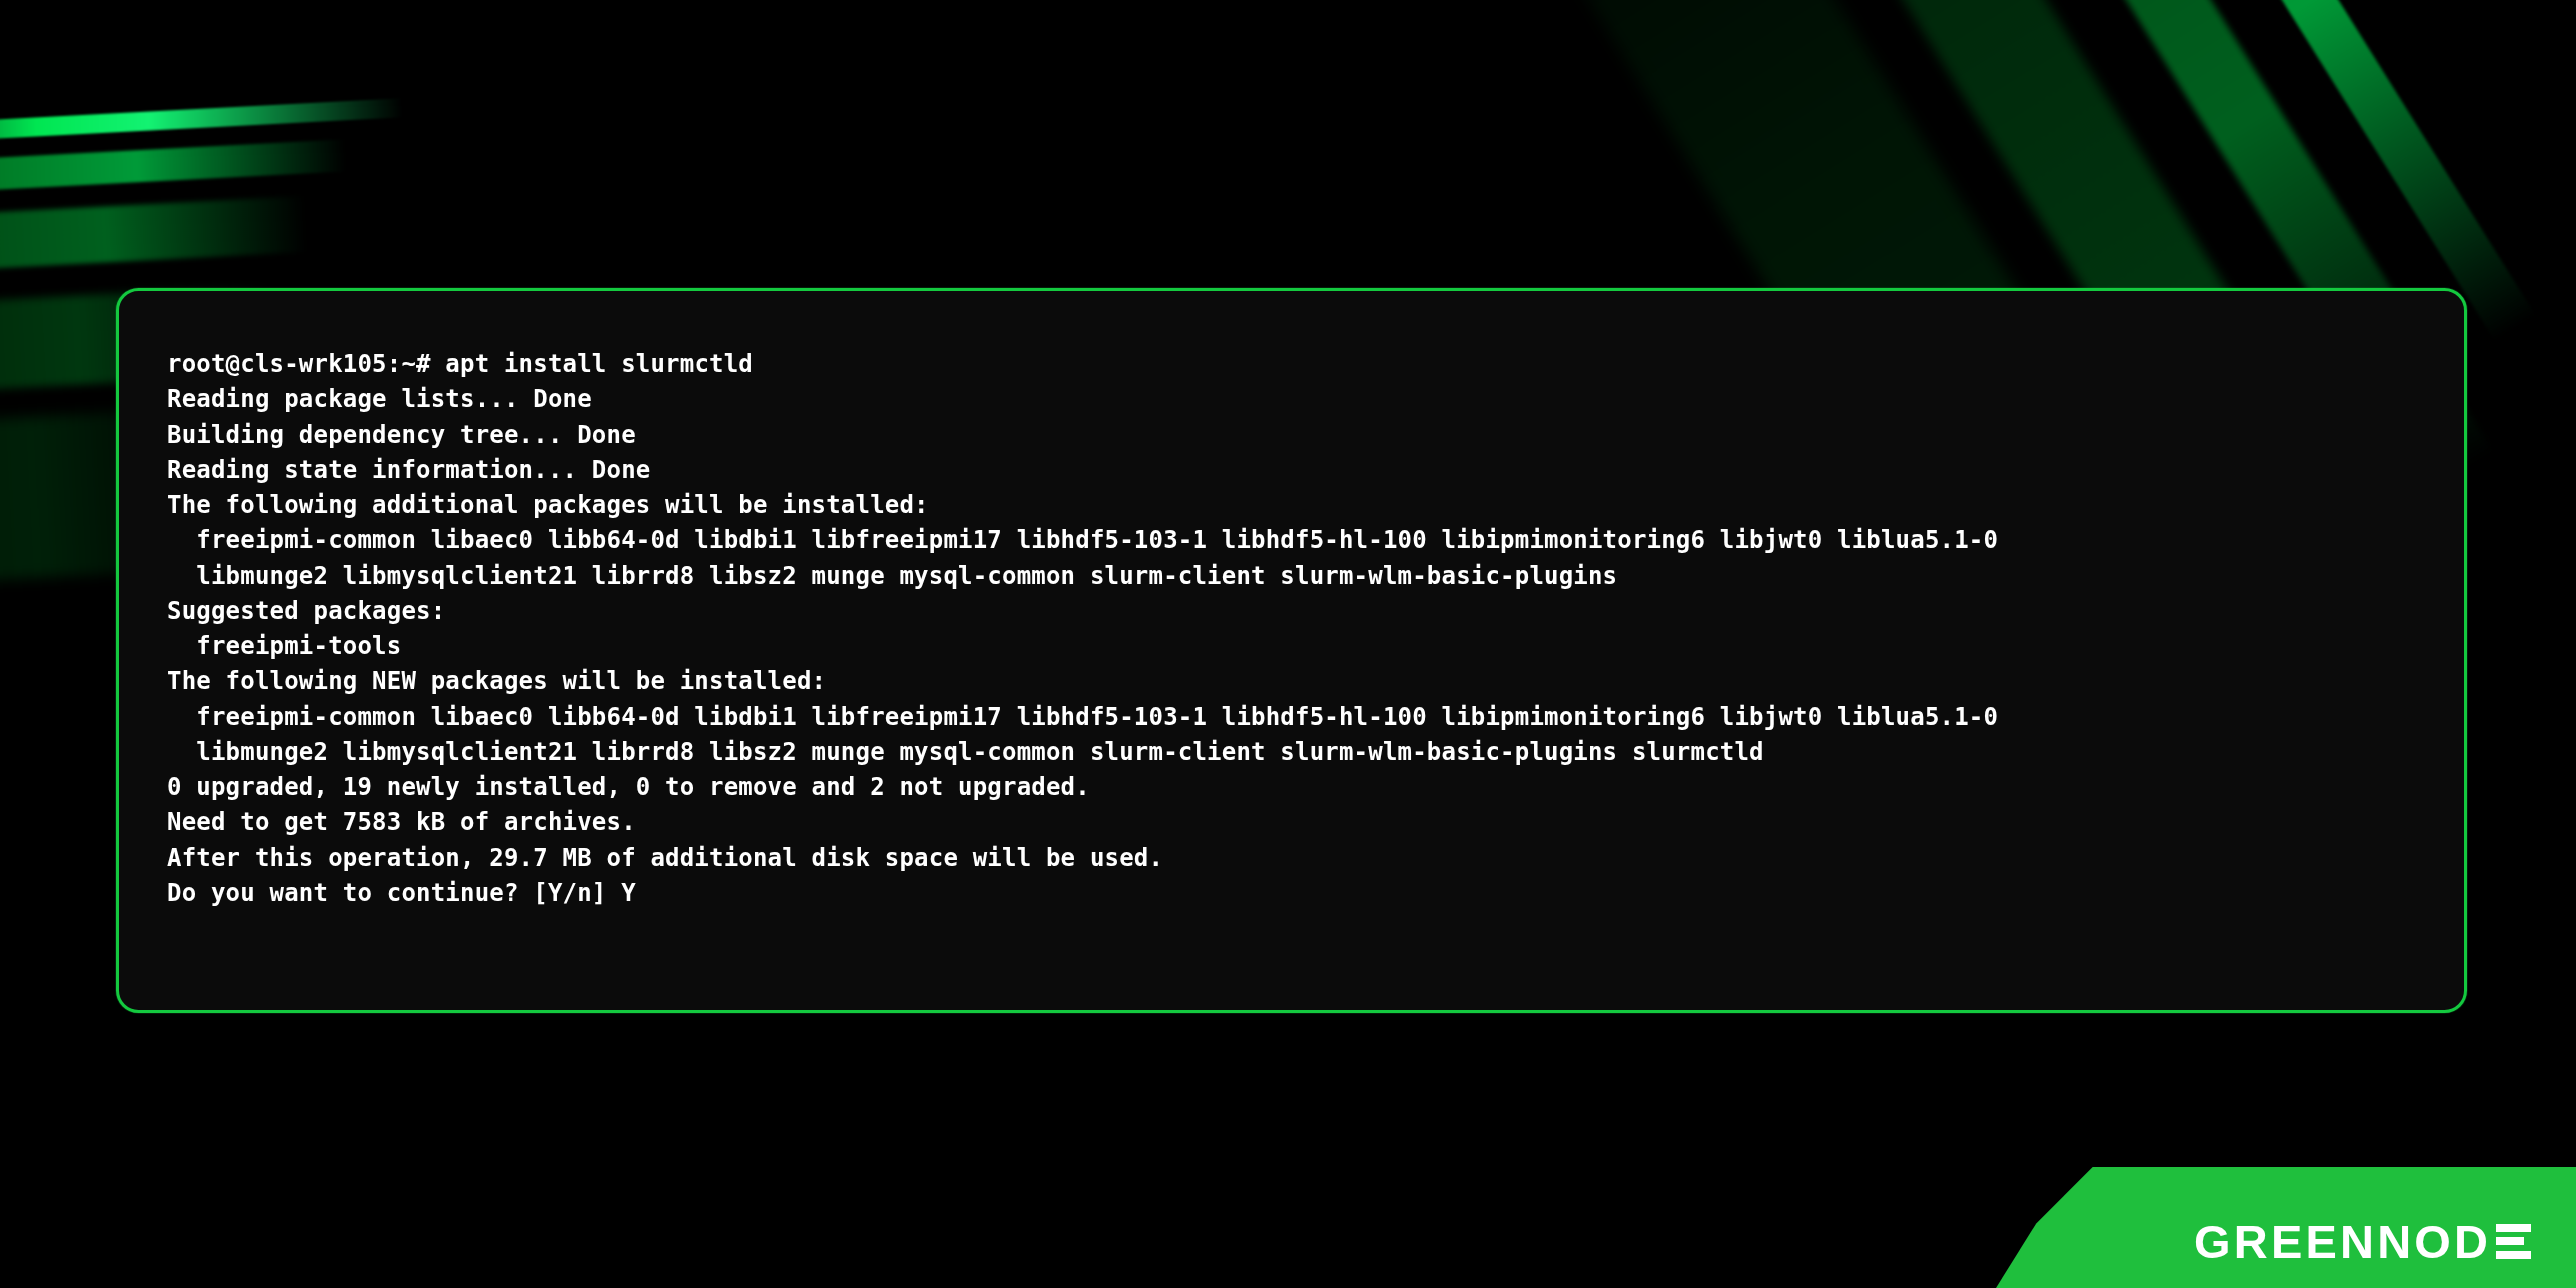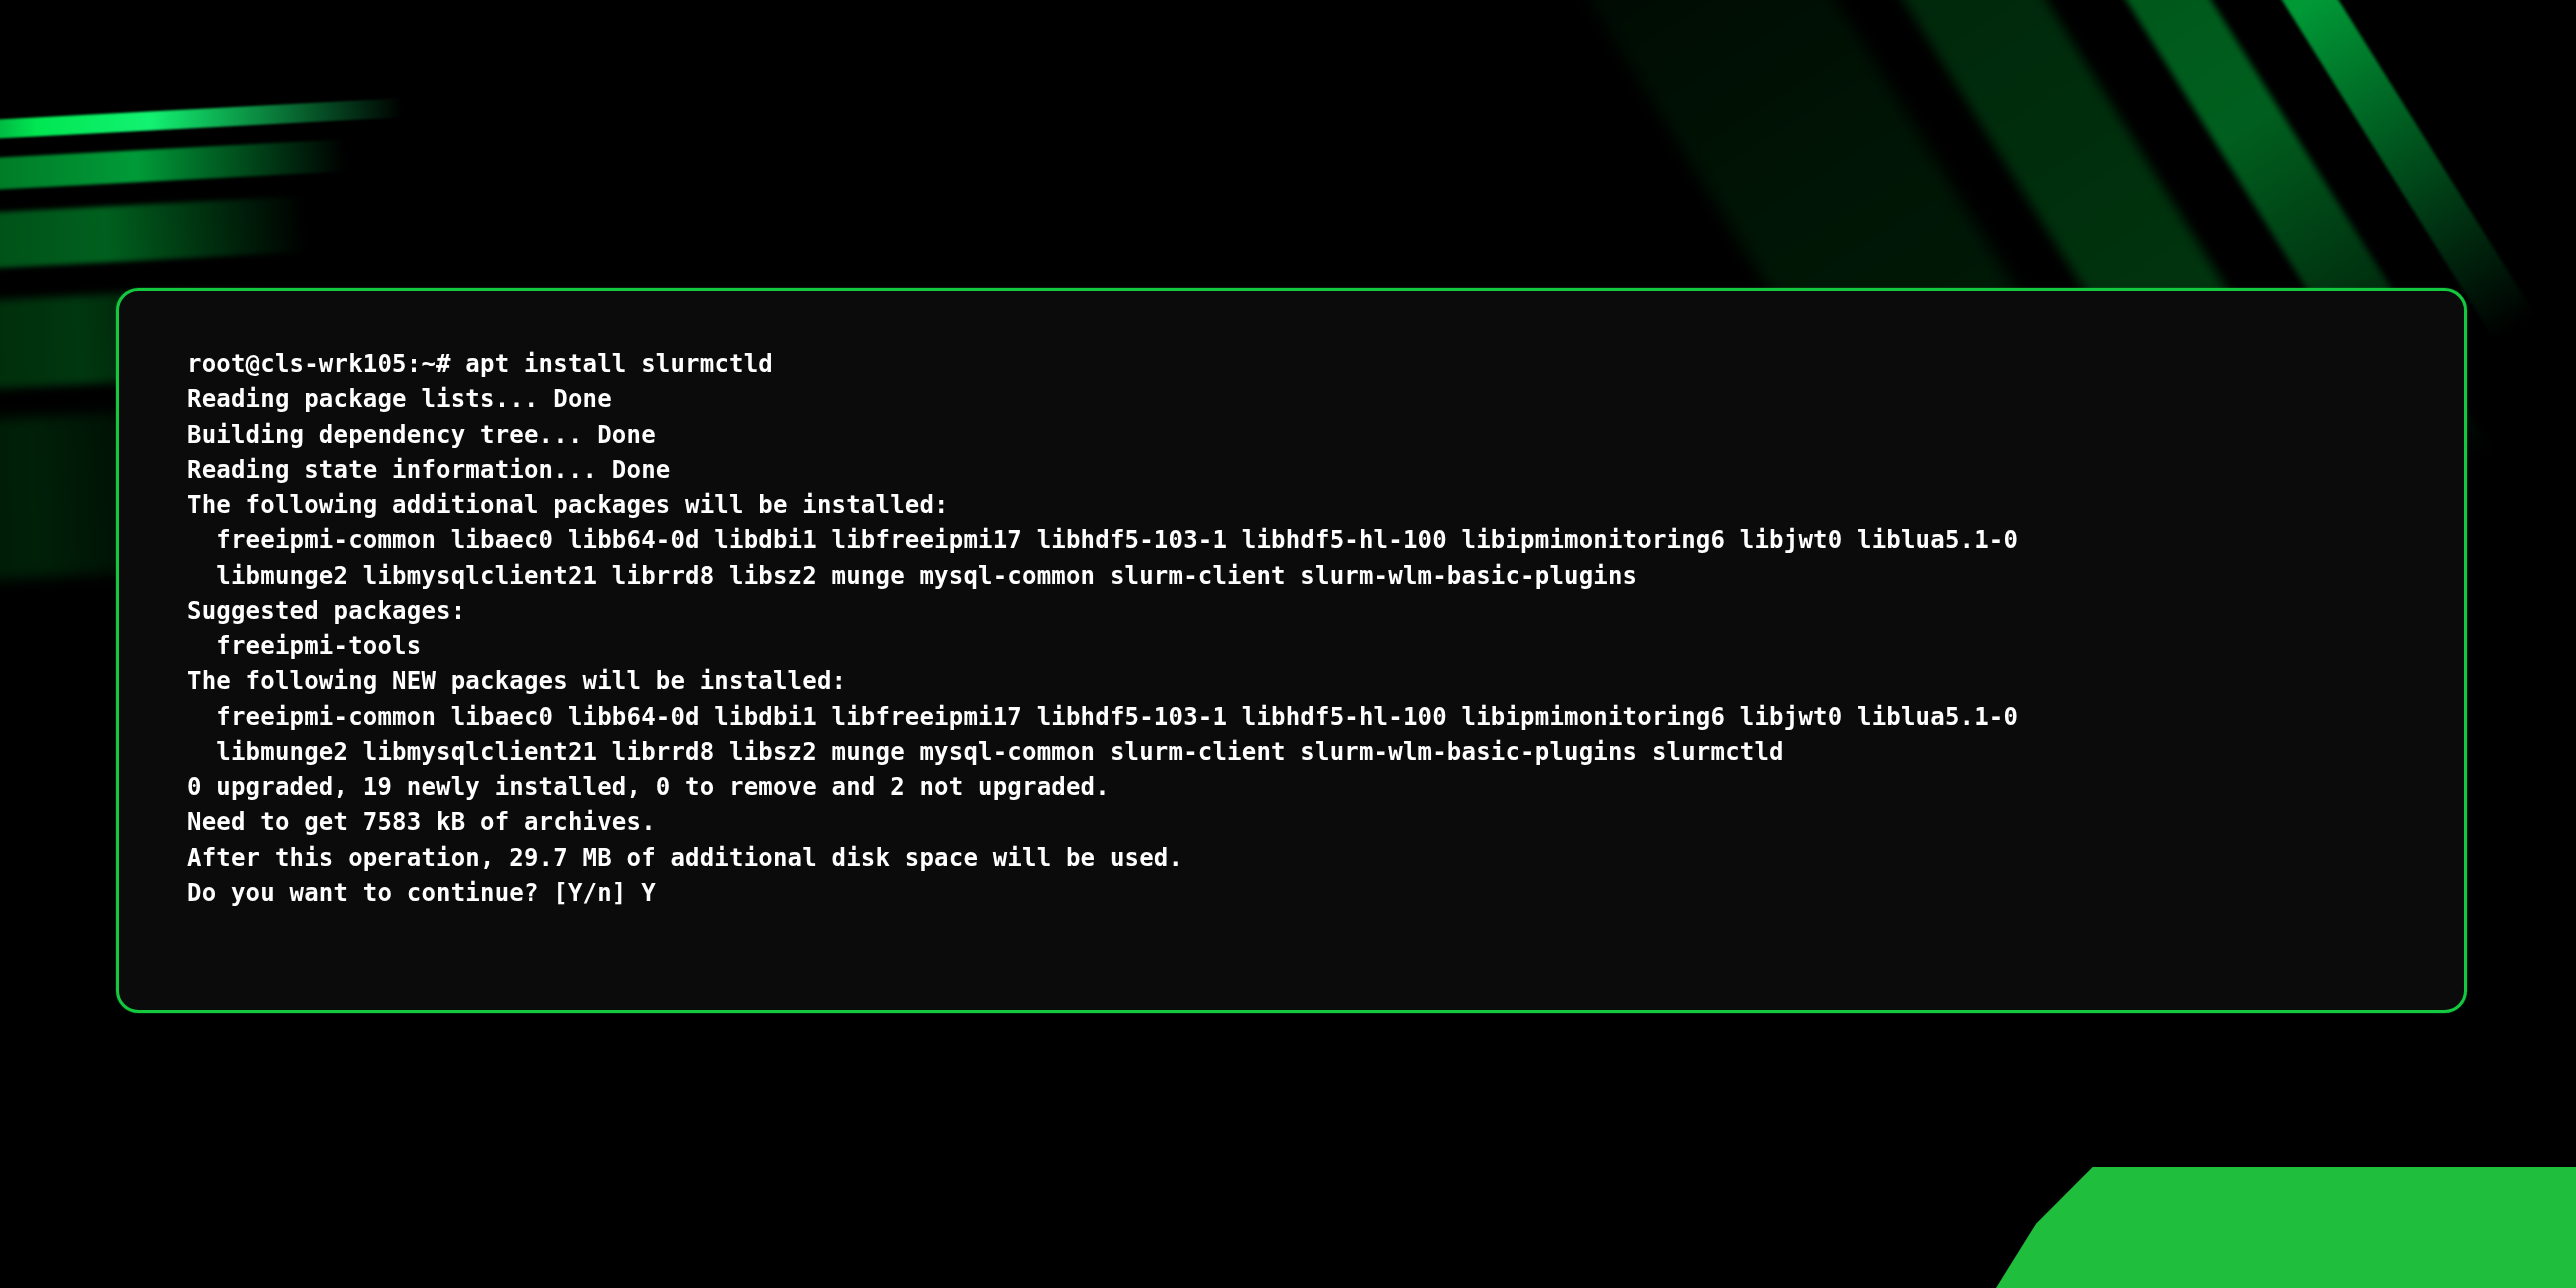--- a/index.html
+++ b/index.html
@@ -94,21 +94,21 @@
   
   .terminal {
     position: absolute;
     left: 116px;
     top: 288px;
     width: 2351px;
     height: 725px;
     background: #0b0b0b;
     border: 3.2px solid #14c93f;
     border-radius: 22.5px;
-    padding: 56px 48px 48px 68px;
+    padding: 56px 48px 48px 48px;
     z-index: 2;
     box-shadow: 0 0 0 0.8px rgba(20,201,63,0.2);
   }
   .terminal pre {
     color: #ffffff;
     font-family: "DejaVu Sans Mono", "Consolas", "Menlo", monospace;
     font-weight: 700;
     font-size: 24px;
     line-height: 1.47;
     white-space: pre;
@@ -182,14 +182,22 @@
 <span>0 upgraded, 19 newly installed, 0 to remove and 2 not upgraded.</span>
 <span>Need to get 7583 kB of archives.</span>
 <span>After this operation, 29.7 MB of additional disk space will be used.</span>
 <span>Do you want to continue? [Y/n] Y</span></pre>
 </div>
 
 <div class="brand">
   <svg width="580" height="121" viewBox="0 0 720 150">
     <polygon points="120,0 720,0 720,150 0,150 50,70" fill="#1fbf3d"></polygon>
   </svg>
+  <div class="brand-text">
+    <span>GREENNOD</span>
+    <span class="e-glyph">
+      <span></span>
+        <span class="mid"></span>
+        <span></span>
+    </span>
+  </div>
 </div>
 
 
 </body></html>

